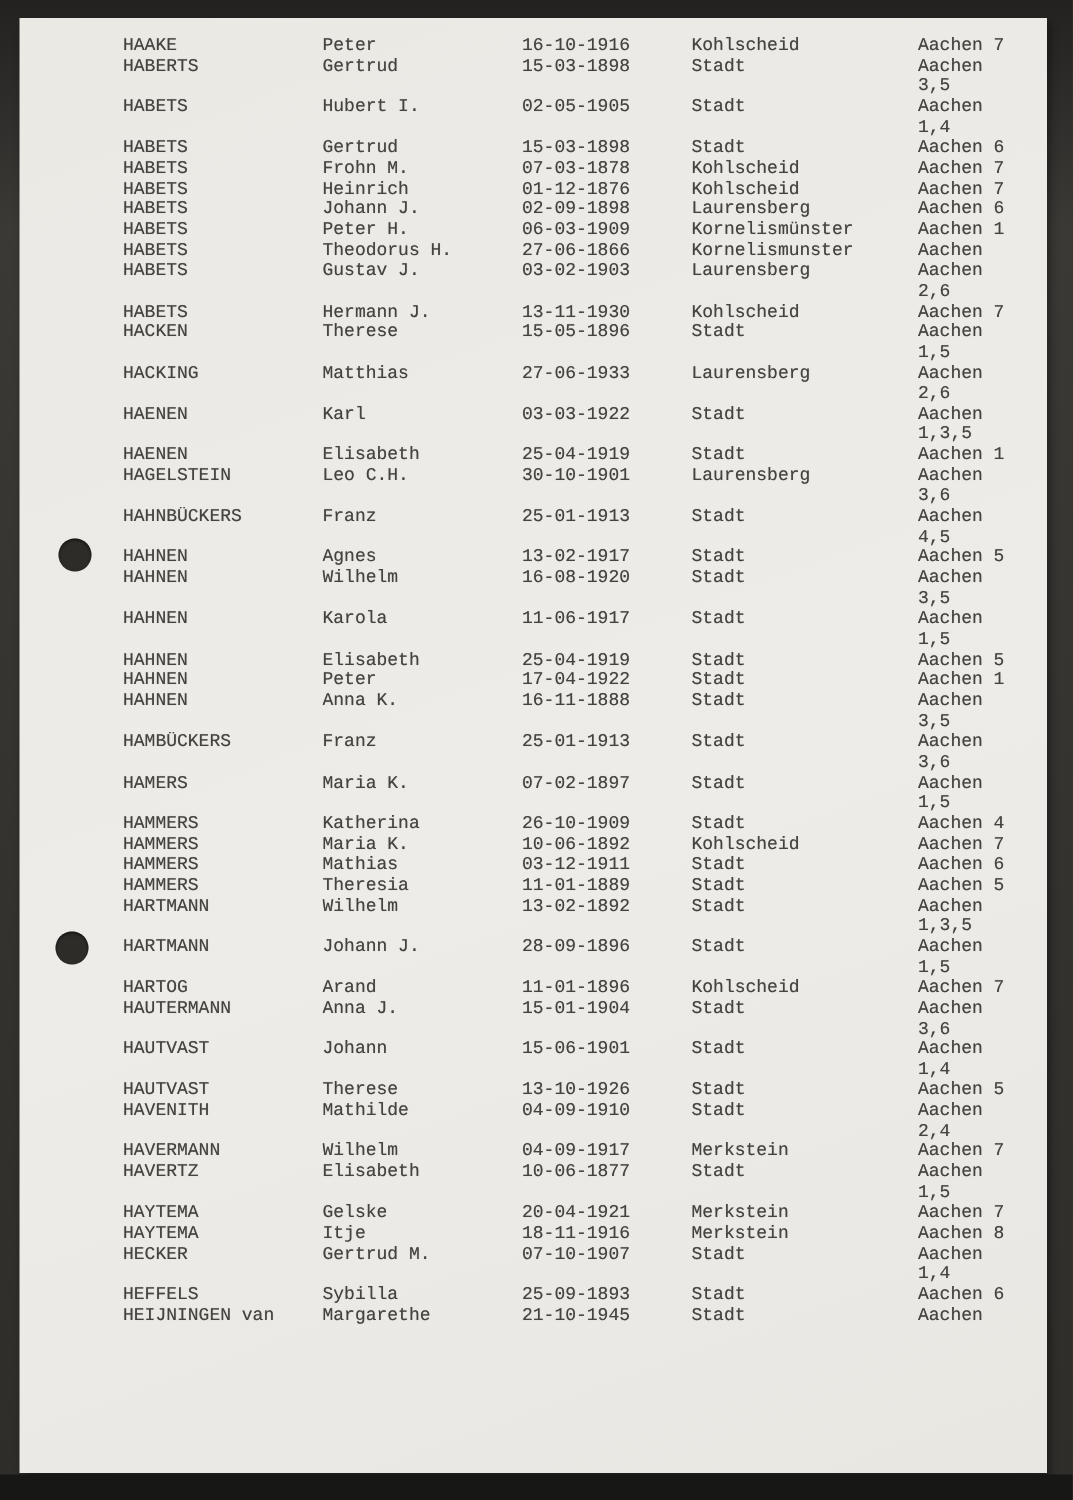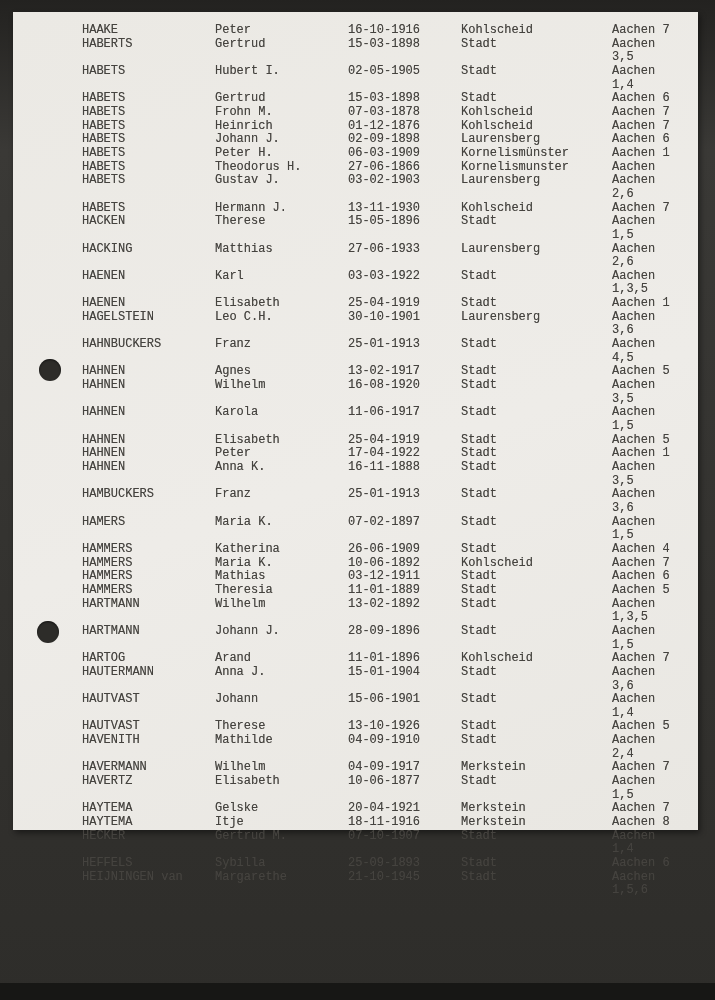--- a/index.html
+++ b/index.html
@@ -9,21 +9,21 @@
     font-family:"Liberation Mono","DejaVu Sans Mono",monospace;
   }
   .scan-stage{
     position:absolute;inset:0;
     background:linear-gradient(180deg,#232220 0%,#3a3936 15%,#33322f 60%,#2e2d2a 100%);
   }
   .bottom-band{
     position:absolute;left:0;right:0;top:983px;height:17px;background:#171715;
   }
   .paper{
-    position:absolute;left:13px;top:12px;width:685px;height:818px;
+    position:absolute;left:13px;top:12px;width:685px;height:970px;
     background:linear-gradient(160deg,#ebe9e4 0%,#eeece8 55%,#e9e7e2 100%);
     box-shadow:2px 3px 6px rgba(0,0,0,0.45);
   }
   .hole{
     position:absolute;width:22px;height:22px;border-radius:50%;
     background:#2d2c29;box-shadow:inset 0 1px 2px rgba(0,0,0,0.6);
   }
   .hole.top{left:26px;top:347px;}
   .hole.bottom{left:24px;top:609px;}
   .list{
@@ -79,21 +79,21 @@
         <div class="line"><span class="c1">HAHNEN</span><span class="c2">Karola</span><span class="c3">11-06-1917</span><span class="c4">Stadt</span><span class="c5">Aachen</span></div>
         <div class="line"><span class="c1"></span><span class="c2"></span><span class="c3"></span><span class="c4"></span><span class="c5">1,5</span></div>
         <div class="line"><span class="c1">HAHNEN</span><span class="c2">Elisabeth</span><span class="c3">25-04-1919</span><span class="c4">Stadt</span><span class="c5">Aachen 5</span></div>
         <div class="line"><span class="c1">HAHNEN</span><span class="c2">Peter</span><span class="c3">17-04-1922</span><span class="c4">Stadt</span><span class="c5">Aachen 1</span></div>
         <div class="line"><span class="c1">HAHNEN</span><span class="c2">Anna K.</span><span class="c3">16-11-1888</span><span class="c4">Stadt</span><span class="c5">Aachen</span></div>
         <div class="line"><span class="c1"></span><span class="c2"></span><span class="c3"></span><span class="c4"></span><span class="c5">3,5</span></div>
         <div class="line"><span class="c1">HAMBÜCKERS</span><span class="c2">Franz</span><span class="c3">25-01-1913</span><span class="c4">Stadt</span><span class="c5">Aachen</span></div>
         <div class="line"><span class="c1"></span><span class="c2"></span><span class="c3"></span><span class="c4"></span><span class="c5">3,6</span></div>
         <div class="line"><span class="c1">HAMERS</span><span class="c2">Maria K.</span><span class="c3">07-02-1897</span><span class="c4">Stadt</span><span class="c5">Aachen</span></div>
         <div class="line"><span class="c1"></span><span class="c2"></span><span class="c3"></span><span class="c4"></span><span class="c5">1,5</span></div>
-        <div class="line"><span class="c1">HAMMERS</span><span class="c2">Katherina</span><span class="c3">26-06-1909</span><span class="c4">Stadt</span><span class="c5">Aachen 4</span></div>
+        <div class="line"><span class="c1">HAMMERS</span><span class="c2">Katherina</span><span class="c3">26-10-1909</span><span class="c4">Stadt</span><span class="c5">Aachen 4</span></div>
         <div class="line"><span class="c1">HAMMERS</span><span class="c2">Maria K.</span><span class="c3">10-06-1892</span><span class="c4">Kohlscheid</span><span class="c5">Aachen 7</span></div>
         <div class="line"><span class="c1">HAMMERS</span><span class="c2">Mathias</span><span class="c3">03-12-1911</span><span class="c4">Stadt</span><span class="c5">Aachen 6</span></div>
         <div class="line"><span class="c1">HAMMERS</span><span class="c2">Theresia</span><span class="c3">11-01-1889</span><span class="c4">Stadt</span><span class="c5">Aachen 5</span></div>
         <div class="line"><span class="c1">HARTMANN</span><span class="c2">Wilhelm</span><span class="c3">13-02-1892</span><span class="c4">Stadt</span><span class="c5">Aachen</span></div>
         <div class="line"><span class="c1"></span><span class="c2"></span><span class="c3"></span><span class="c4"></span><span class="c5">1,3,5</span></div>
         <div class="line"><span class="c1">HARTMANN</span><span class="c2">Johann J.</span><span class="c3">28-09-1896</span><span class="c4">Stadt</span><span class="c5">Aachen</span></div>
         <div class="line"><span class="c1"></span><span class="c2"></span><span class="c3"></span><span class="c4"></span><span class="c5">1,5</span></div>
         <div class="line"><span class="c1">HARTOG</span><span class="c2">Arand</span><span class="c3">11-01-1896</span><span class="c4">Kohlscheid</span><span class="c5">Aachen 7</span></div>
         <div class="line"><span class="c1">HAUTERMANN</span><span class="c2">Anna J.</span><span class="c3">15-01-1904</span><span class="c4">Stadt</span><span class="c5">Aachen</span></div>
         <div class="line"><span class="c1"></span><span class="c2"></span><span class="c3"></span><span class="c4"></span><span class="c5">3,6</span></div>
@@ -104,17 +104,16 @@
         <div class="line"><span class="c1"></span><span class="c2"></span><span class="c3"></span><span class="c4"></span><span class="c5">2,4</span></div>
         <div class="line"><span class="c1">HAVERMANN</span><span class="c2">Wilhelm</span><span class="c3">04-09-1917</span><span class="c4">Merkstein</span><span class="c5">Aachen 7</span></div>
         <div class="line"><span class="c1">HAVERTZ</span><span class="c2">Elisabeth</span><span class="c3">10-06-1877</span><span class="c4">Stadt</span><span class="c5">Aachen</span></div>
         <div class="line"><span class="c1"></span><span class="c2"></span><span class="c3"></span><span class="c4"></span><span class="c5">1,5</span></div>
         <div class="line"><span class="c1">HAYTEMA</span><span class="c2">Gelske</span><span class="c3">20-04-1921</span><span class="c4">Merkstein</span><span class="c5">Aachen 7</span></div>
         <div class="line"><span class="c1">HAYTEMA</span><span class="c2">Itje</span><span class="c3">18-11-1916</span><span class="c4">Merkstein</span><span class="c5">Aachen 8</span></div>
         <div class="line"><span class="c1">HECKER</span><span class="c2">Gertrud M.</span><span class="c3">07-10-1907</span><span class="c4">Stadt</span><span class="c5">Aachen</span></div>
         <div class="line"><span class="c1"></span><span class="c2"></span><span class="c3"></span><span class="c4"></span><span class="c5">1,4</span></div>
         <div class="line"><span class="c1">HEFFELS</span><span class="c2">Sybilla</span><span class="c3">25-09-1893</span><span class="c4">Stadt</span><span class="c5">Aachen 6</span></div>
         <div class="line"><span class="c1">HEIJNINGEN van</span><span class="c2">Margarethe</span><span class="c3">21-10-1945</span><span class="c4">Stadt</span><span class="c5">Aachen</span></div>
-        <div class="line"><span class="c1"></span><span class="c2"></span><span class="c3"></span><span class="c4"></span><span class="c5">1,5,6</span></div>
       </div>
   </div>
   <div class="bottom-band"></div>
 </div>
 
 </body></html>

